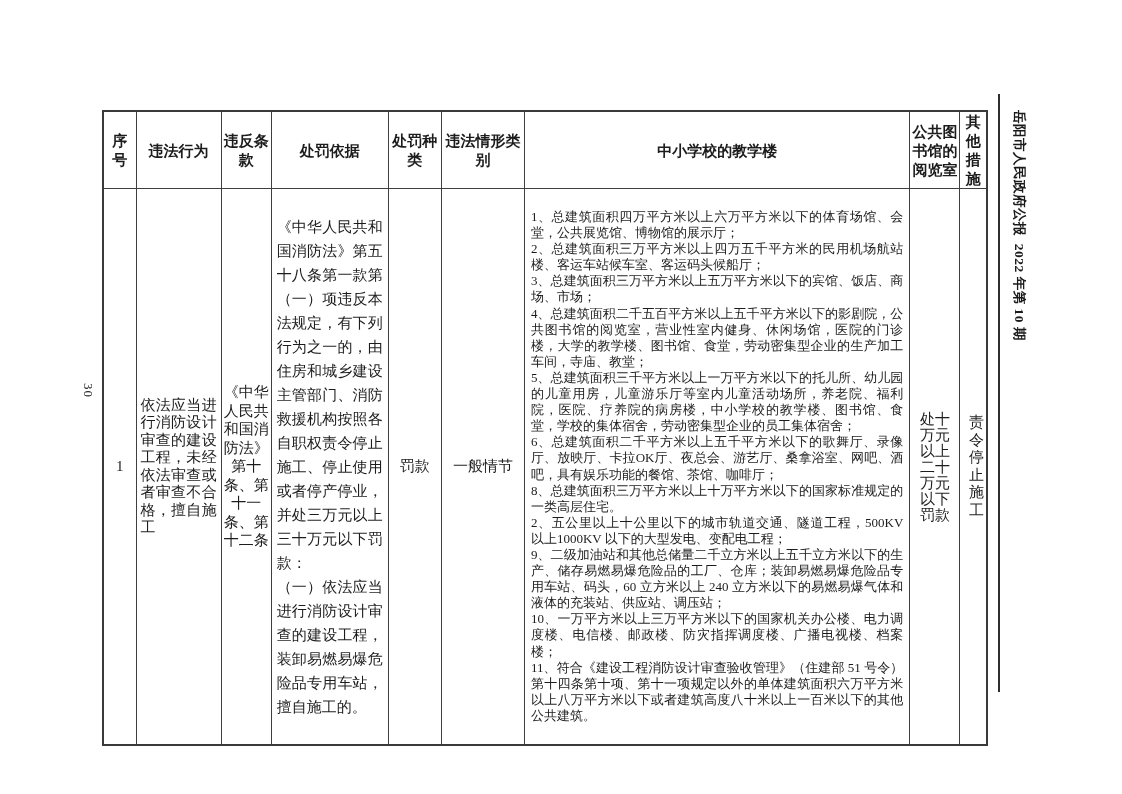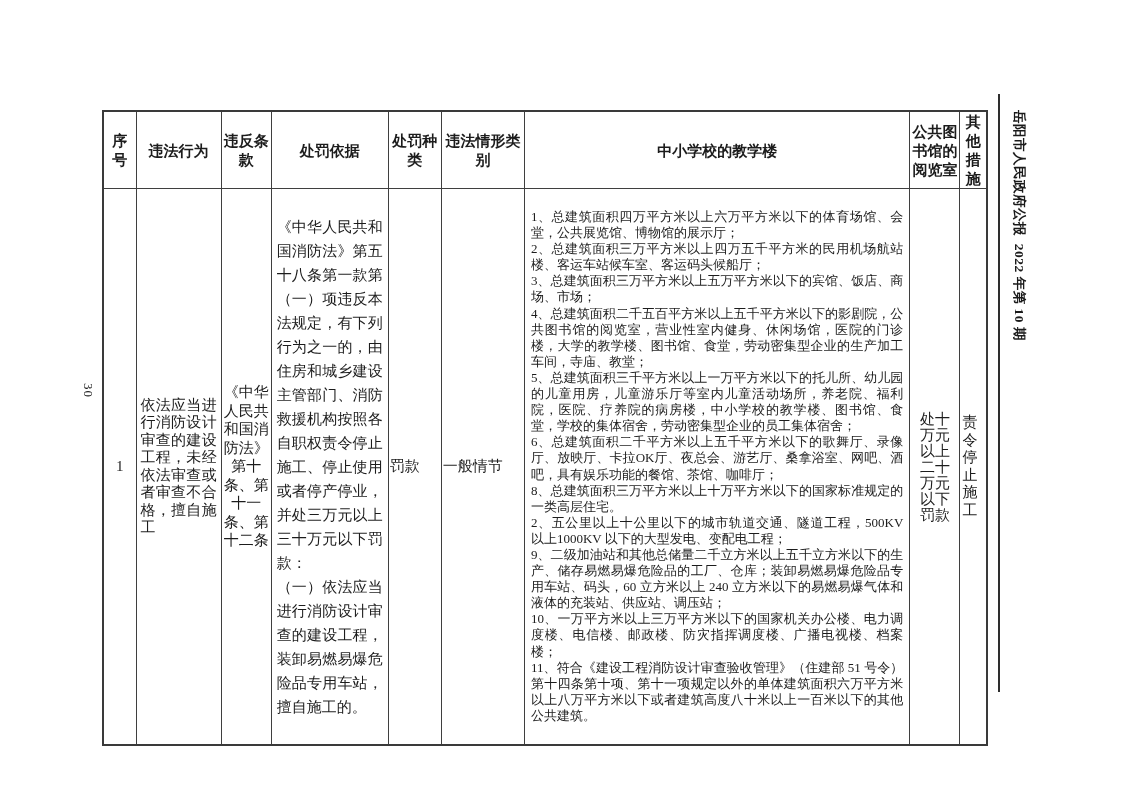--- a/index.html
+++ b/index.html
@@ -46,27 +46,27 @@
   }
   .law tbody td { height:487px; vertical-align:middle; }
 
   .c-seq  { text-align:center; font-size:15px; }
   .c-act  { padding:8px 4px; font-size:15px; line-height:17.5px;
             text-align:justify; word-break:break-all; }
   .c-clause { padding:0 1px; font-size:15px; line-height:18.5px;
             text-align:center; word-break:break-all; }
   .c-basis  { padding:8px 5px; font-size:15px; line-height:24px;
             text-align:justify; word-break:break-all; }
-  .c-type, .c-cat { text-align:left; font-size:15px; }
+  .c-type, .c-cat { text-align:center; font-size:15px; }
   .c-specific { padding:20px 6px; font-size:13px; line-height:16.1px;
             text-align:justify; word-break:break-all; }
   .c-benchmark { padding:12px 4px; font-size:15px; line-height:16px;
             text-align:center; word-break:break-all; }
   .c-other { padding:0 2px; font-size:15px; line-height:17.5px;
-            text-align:left; word-break:break-all; }
+            text-align:right; word-break:break-all; }
 </style>
 </head>
 <body>
 
 <div class="page">
 
   <div class="side-num">30</div>
 
   <div class="divider"></div>
 

